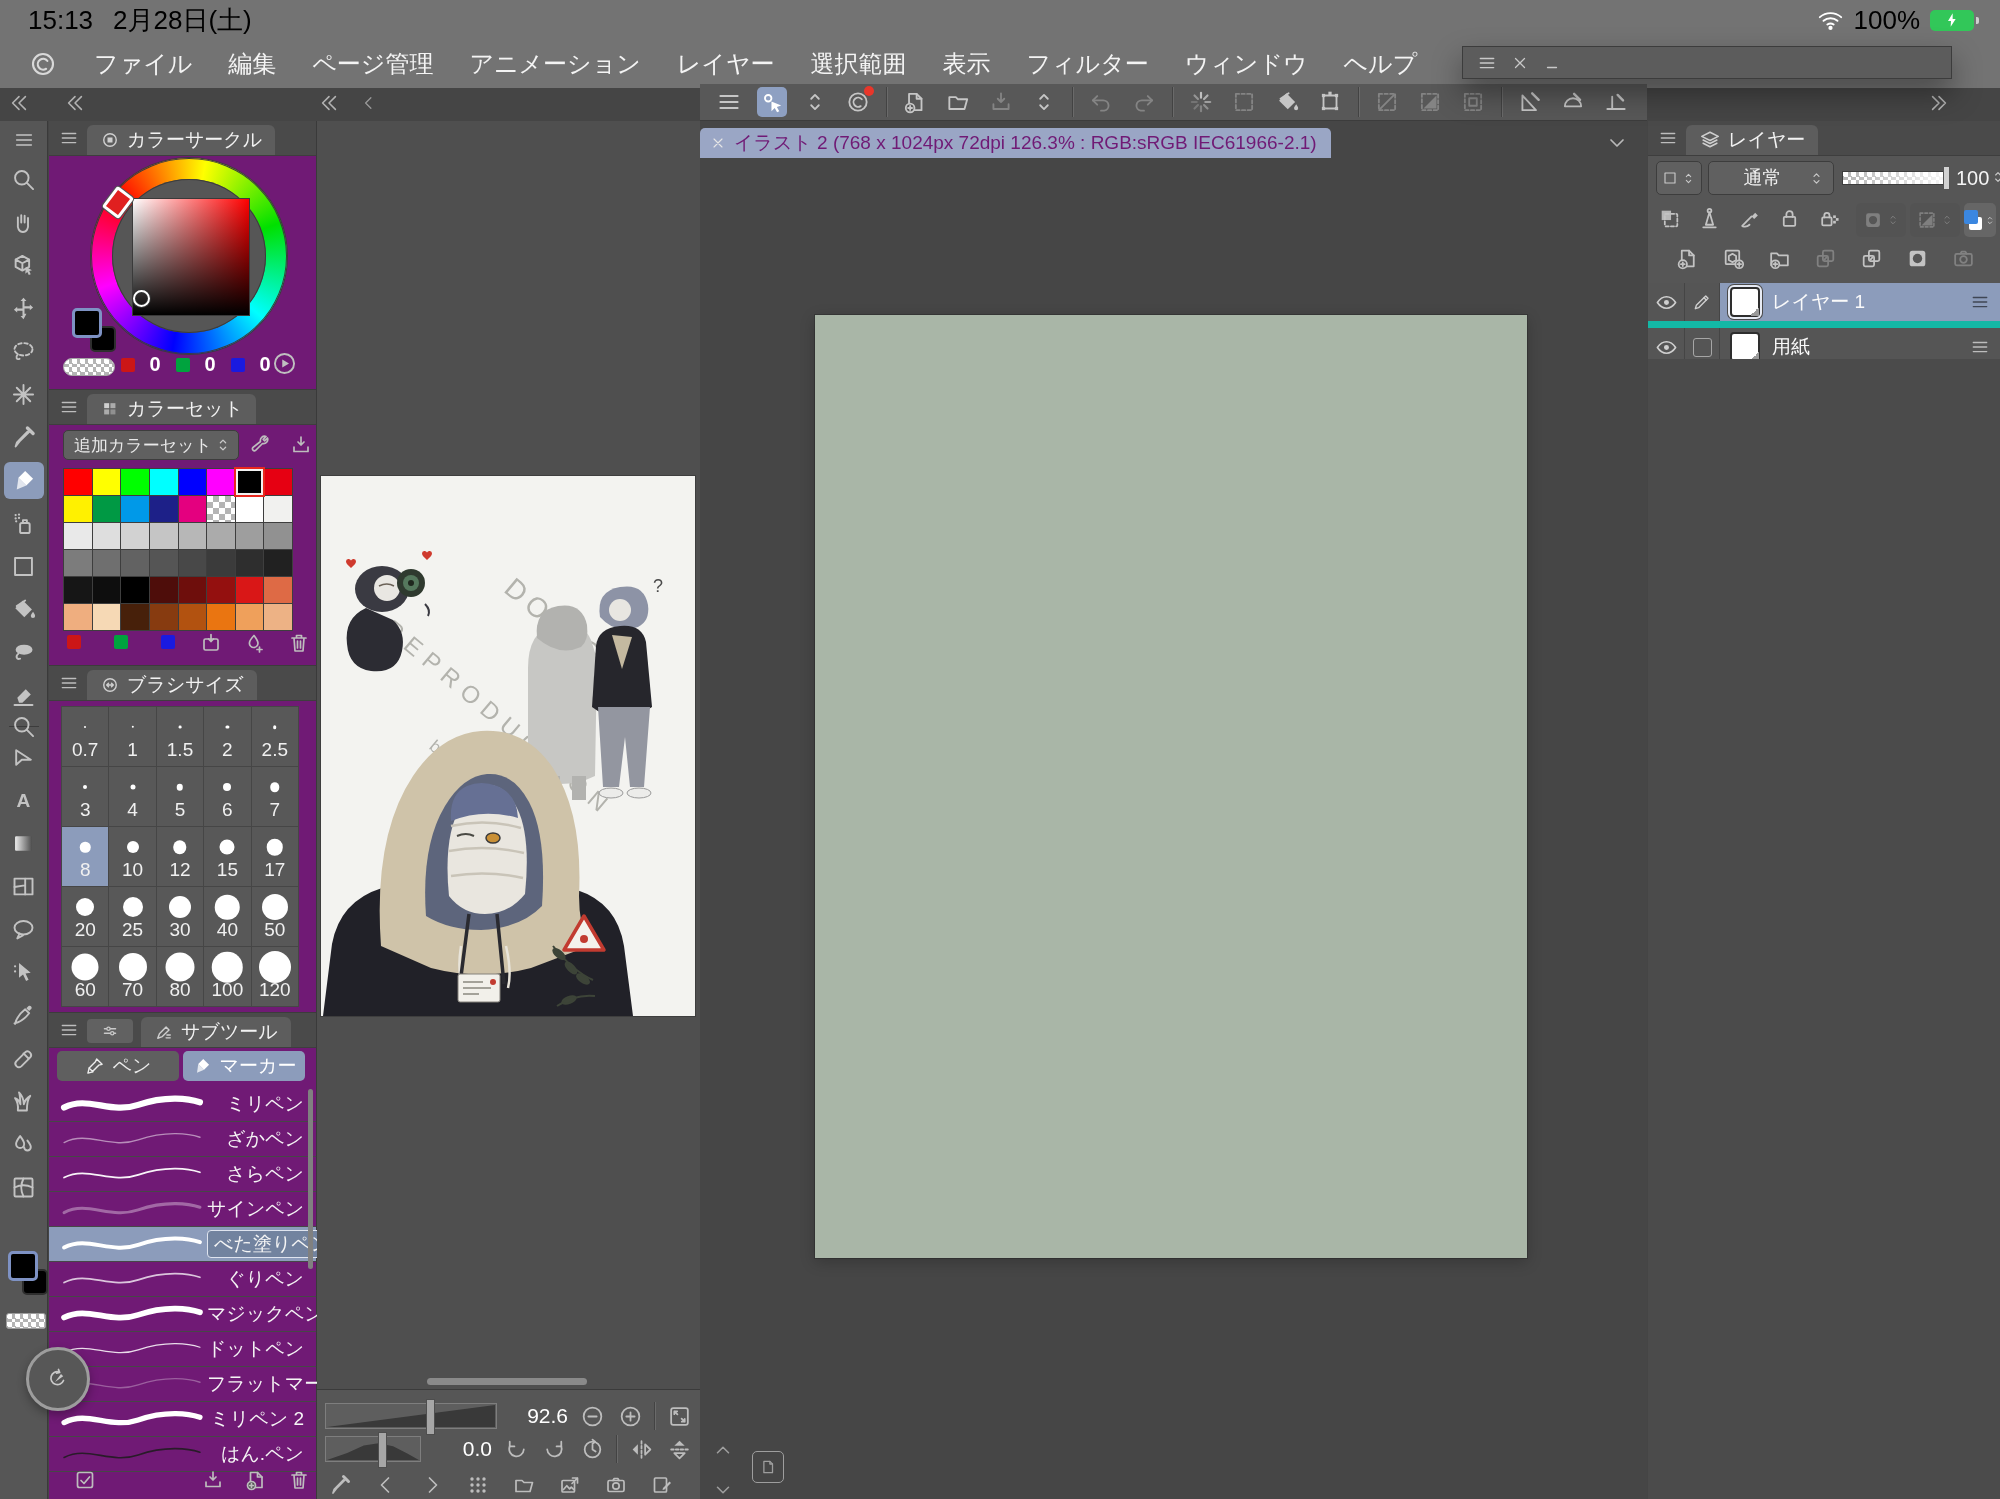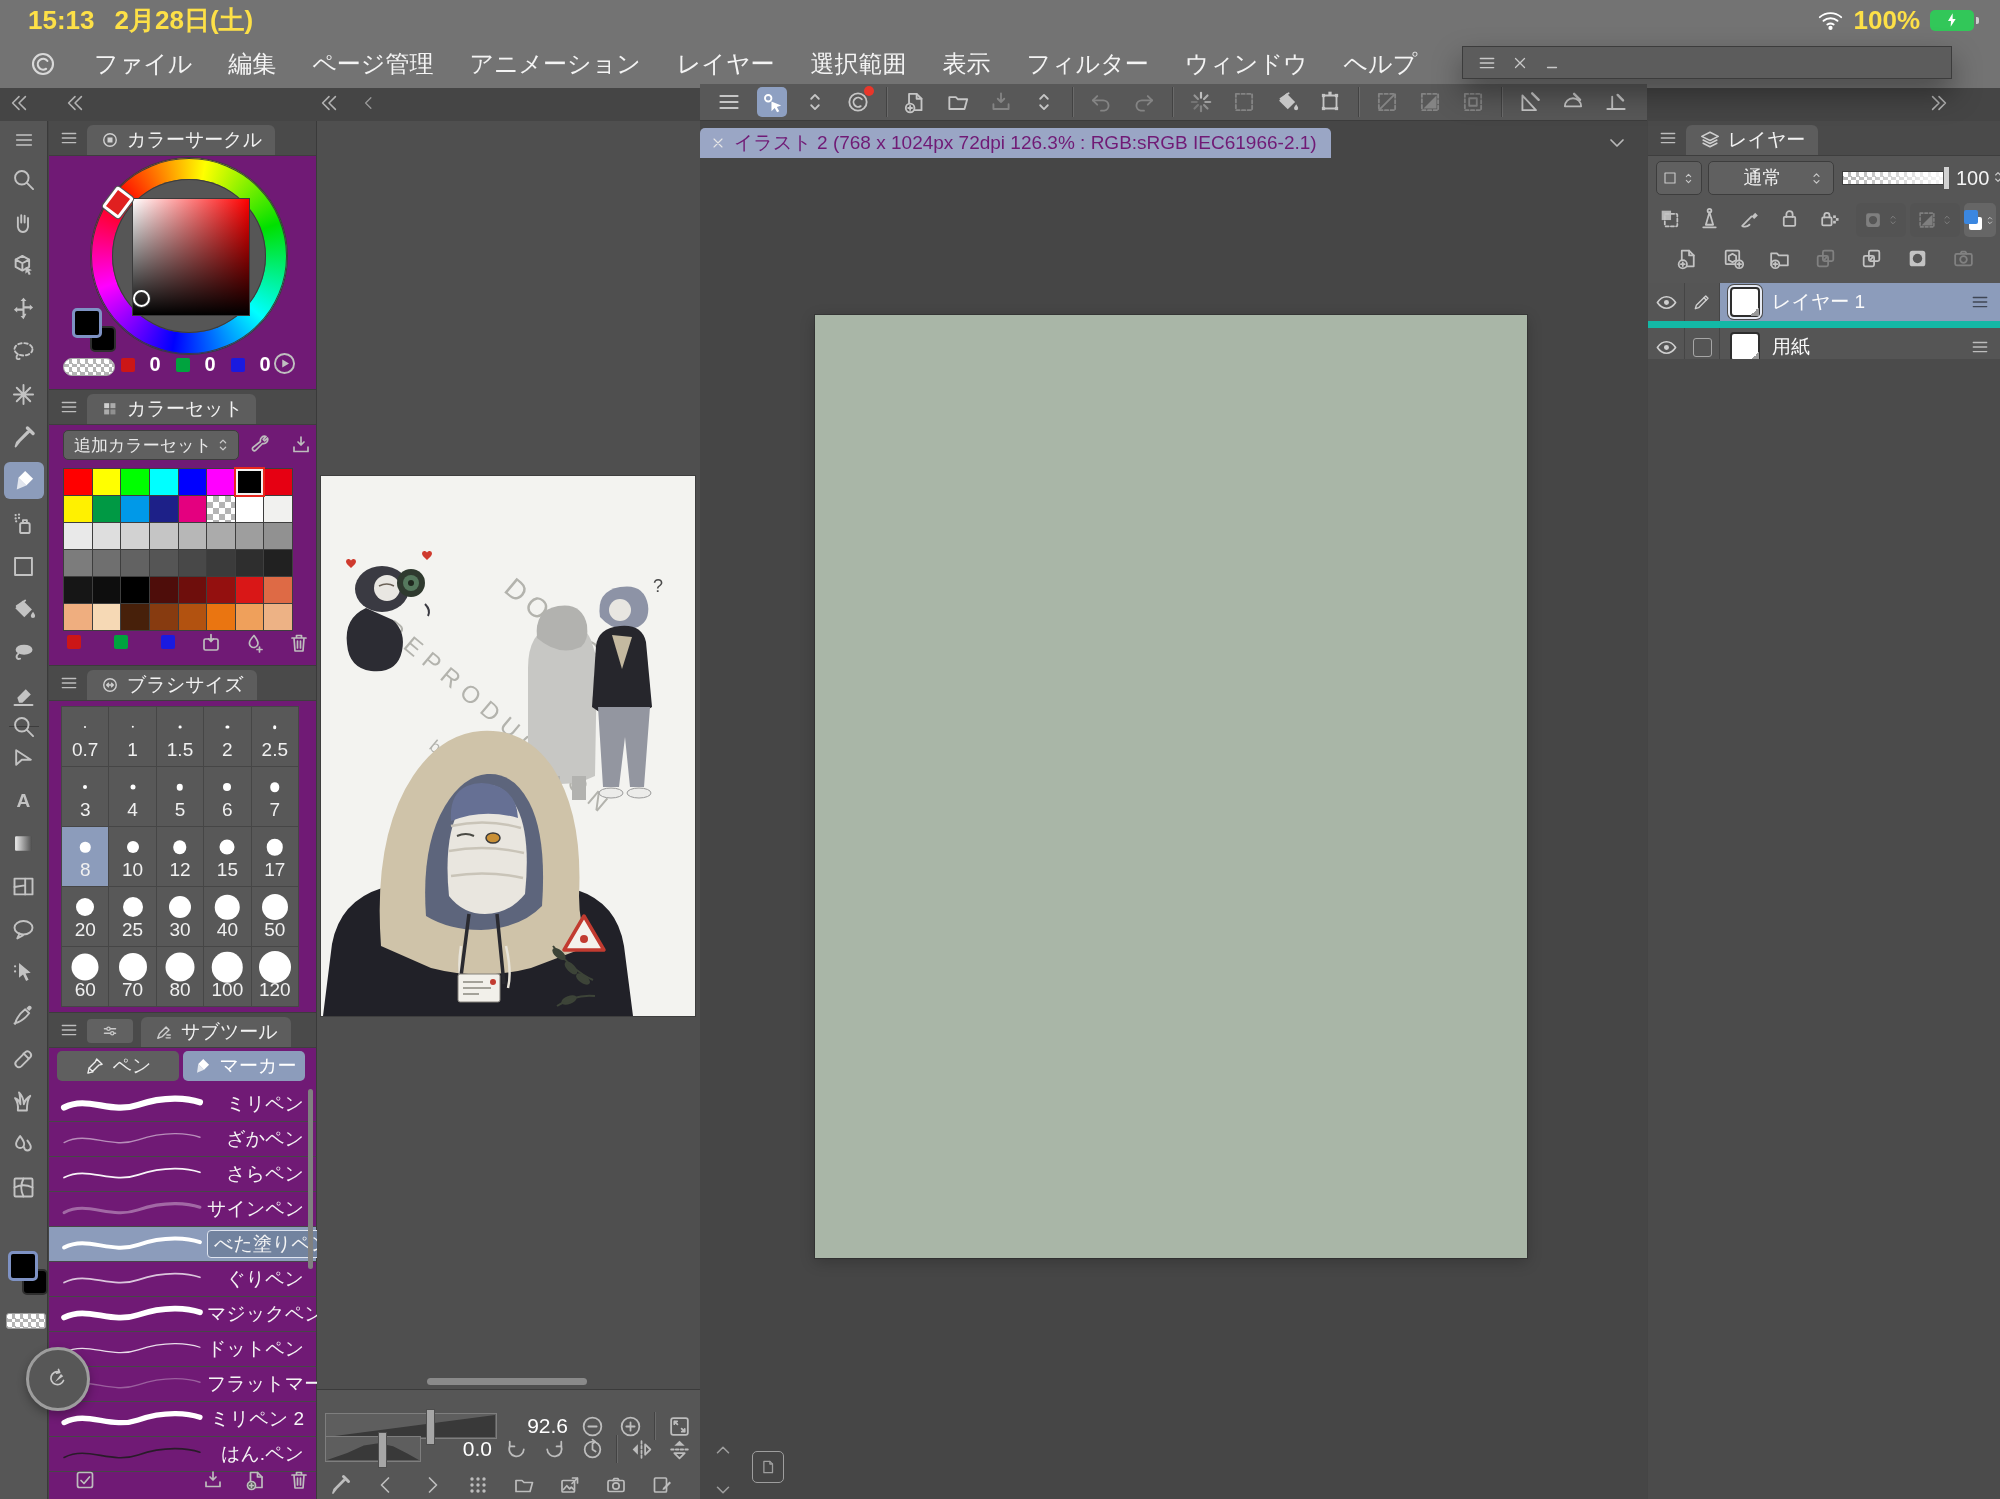--- a/index.html
+++ b/index.html
@@ -7,21 +7,21 @@
        font-family:"Liberation Sans","DejaVu Sans",sans-serif;color:#e6e6e6;-webkit-font-smoothing:antialiased}
   .abs{position:absolute}
   .row{display:flex;align-items:center}
   .ic{display:block;fill:none;stroke:currentColor;stroke-width:1.7;stroke-linecap:round;stroke-linejoin:round}
   .dim{opacity:.4}
   .checker{background-color:#fff;background-image:
     linear-gradient(45deg,#b4b4b4 25%,transparent 25%,transparent 75%,#b4b4b4 75%),
     linear-gradient(45deg,#b4b4b4 25%,transparent 25%,transparent 75%,#b4b4b4 75%);
     background-size:10px 10px;background-position:0 0,5px 5px}
   
-  .statusbar{left:0;top:0;width:2000px;height:40px;background:#737373;display:flex;align-items:center;font-weight:bold;font-size:26px;color:#fde047}
+  .statusbar{left:0;top:0;width:2000px;height:40px;background:#737373;display:flex;align-items:center;font-weight:normal;font-size:26px;color:#000000}
   .menubar{left:0;top:40px;width:2000px;height:48px;background:#737373;display:flex;align-items:center;gap:36px;font-size:24px;color:#f4f4f4;padding-left:28px}
   .menubar .mi{cursor:default}
   
   .toolstrip{left:0;top:121px;width:48px;height:1378px;background:#565656;border-right:1px solid #3a3a3a;display:flex;flex-direction:column;align-items:center;padding-top:4px;box-sizing:border-box}
   .tool{width:40px;height:37px;display:flex;align-items:center;justify-content:center;color:#c3c3c3;border-radius:6px;margin-bottom:6px;flex:none}
   .tool.sel{background:#8c9cbb;color:#fff}
   .tool.divider{height:1px;width:30px;background:#3c3c3c;margin:6px 0 12px 0;border-radius:0}
   .leftcol{left:49px;top:121px;width:267px;height:1378px;background:#701a75;border-right:1px solid #3a3a3a}
   .midcol{left:317px;top:121px;width:383px;height:1378px;background:#4f4f4f;border-right:1px solid #3a3a3a}
   .canvasarea{left:700px;top:121px;width:947px;height:1378px;background:#464646}
@@ -1408,21 +1408,21 @@
         </g>
         <path d="M263 440l20 34h-40z" fill="#f4f2ec" stroke="#c23b30" stroke-width="3.5" stroke-linejoin="round"></path>
         <circle cx="263" cy="463" r="4" fill="#c23b30"></circle>
       </g>
     </svg>
   </div>
 
   <div class="scrollpill" style="left:110px;top:1257px;width:160px"></div>
 
   <div class="abs" style="left:0;top:1268px;width:383px;height:110px;background:#565656;border-top:1px solid #3b3b3b">
-    <div class="abs row ctrl" style="left:8px;top:22px;gap:10px;width:368px">
+    <div class="abs row ctrl" style="left:8px;top:12px;gap:10px;width:368px">
       <div class="zslider" style="width:184px">
         <div class="wedge"></div>
         <div class="knob" style="left:100px"></div>
       </div>
       <span style="font-size:21px;color:#fff;margin-left:20px">92.6</span>
 
         <span class="cmditem" style="width:28px;height:28px">
           <svg class="ic" width="25" height="25">
             <use href="#i-minusc"></use>
           </svg>

